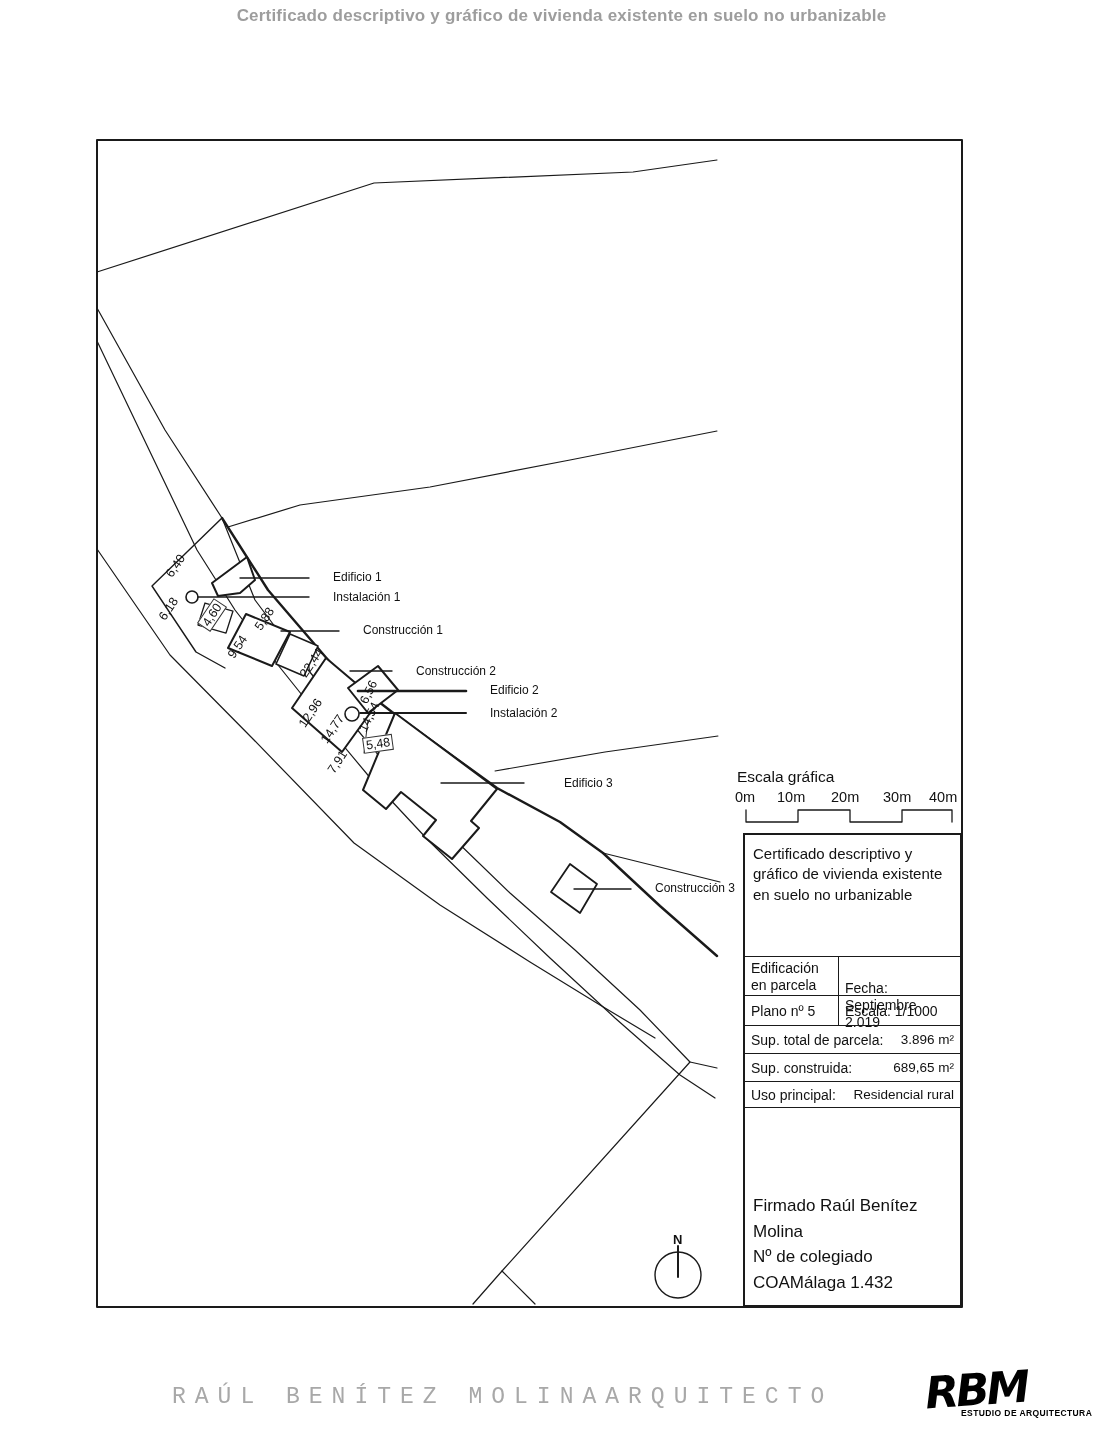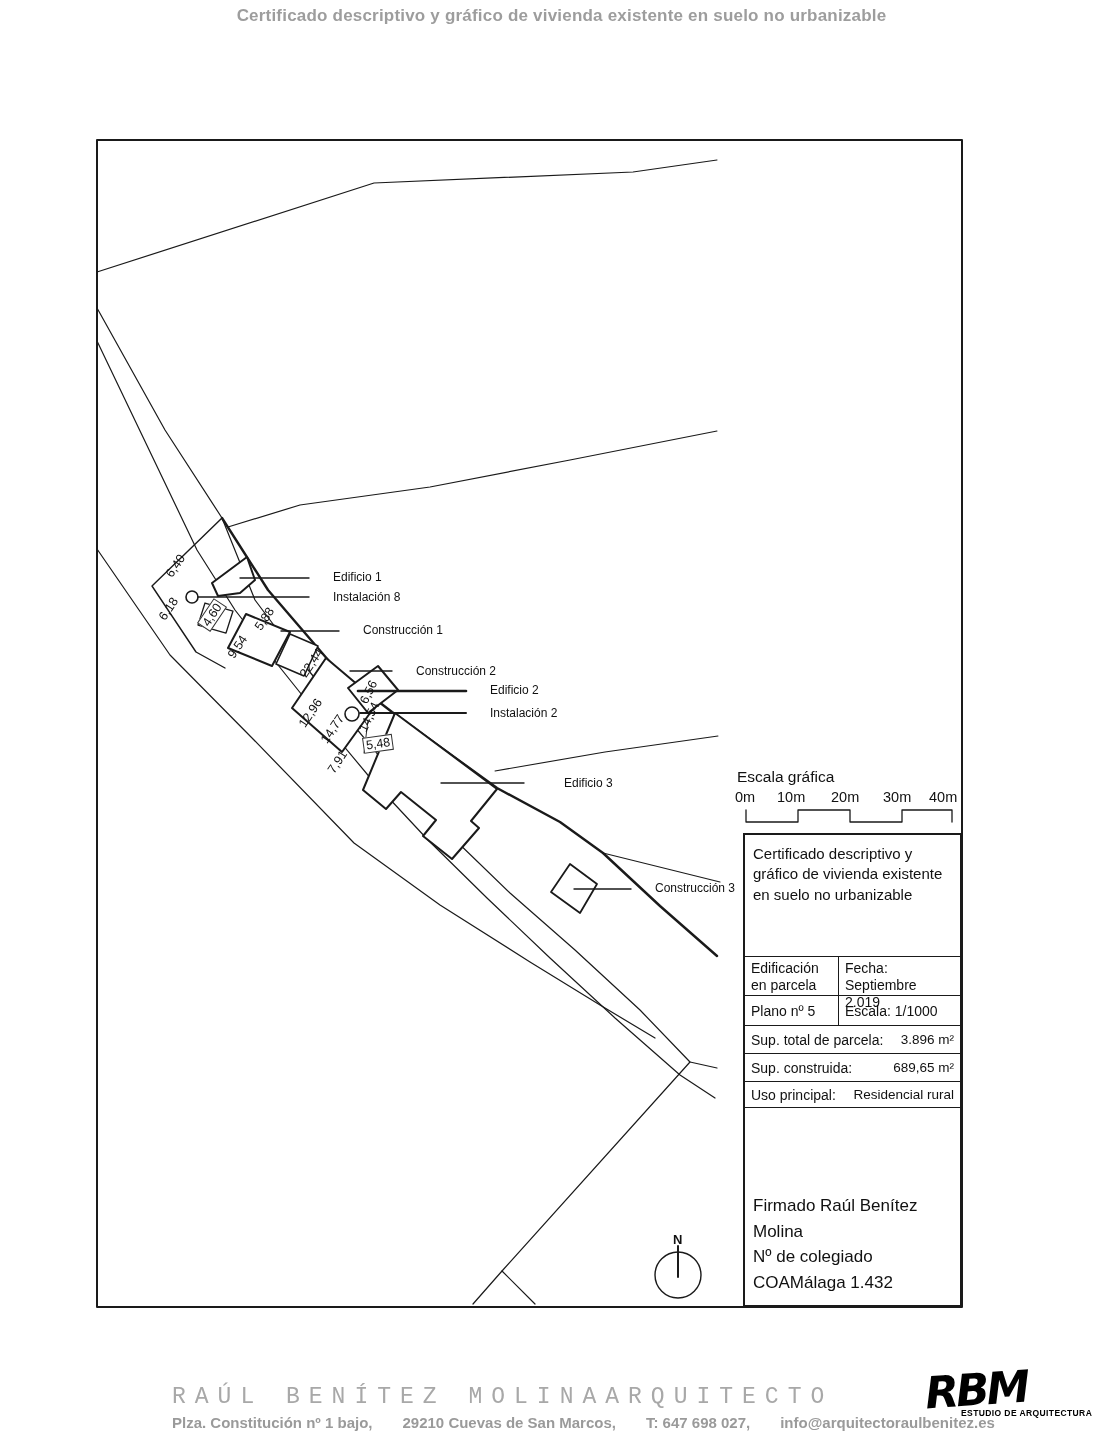--- a/index.html
+++ b/index.html
@@ -20,21 +20,21 @@
   .sctitle{position:absolute;z-index:2;font-size:15.5px;}
   .sctick{position:absolute;z-index:2;font-size:14.5px;}
   
   .tblock{position:absolute;left:743px;top:833px;width:219px;height:474px;z-index:3;
           background:#fff;border:2px solid #1a1a1a;box-sizing:border-box;
           display:flex;flex-direction:column;font-size:14px;}
   .tb-title{height:122px;border-bottom:1.5px solid #1a1a1a;padding:9px 8px;box-sizing:border-box;
             font-size:15px;line-height:1.35;}
   .tb-r1{display:flex;height:38px;border-bottom:1.5px solid #1a1a1a;}
   .tb-r1 .c1{width:94px;border-right:1.5px solid #1a1a1a;padding:3px 6px;box-sizing:border-box;line-height:1.2;}
-  .tb-r1 .c2{flex:1;padding:3px 6px;box-sizing:border-box;line-height:1.2;}
+  .tb-r1 .c2{flex:1;padding:3px 6px;box-sizing:border-box;line-height:1.2;margin-top:20px;}
   .tb-r2{display:flex;height:29px;border-bottom:1.5px solid #1a1a1a;align-items:center;}
   .tb-r2 .c1{width:94px;border-right:1.5px solid #1a1a1a;padding:0 6px;box-sizing:border-box;align-self:stretch;display:flex;align-items:center;}
   .tb-r2 .c2{flex:1;padding:0 6px;}
   .tb-kv{display:flex;align-items:center;justify-content:space-between;
          border-bottom:1.5px solid #1a1a1a;padding:0 6px;box-sizing:border-box;}
   .tb-kv .v{font-size:13.5px;}
   .tb-sig{margin-top:auto;padding:0 8px 10px 8px;font-size:17px;line-height:1.5;}
   
   .f1{position:absolute;left:172px;top:1384px;width:795px;z-index:2;display:flex;justify-content:flex-start;
       font-family:Liberation Mono, monospace;font-size:23px;color:#a8a8a8;letter-spacing:9px;white-space:nowrap;}
@@ -105,21 +105,21 @@
       </g>
 
       <path stroke-width="1.3" d="M746,810 L746,822 L798,822 L798,810 L850,810 L850,822 L902,822 L902,810 L952,810 L952,822 M746,822 L798,822 M798,810 L850,810 M850,822 L902,822 M902,810 L952,810"></path>
 
       <circle cx="678" cy="1275" r="23" stroke-width="1.4"></circle>
       <line x1="678" y1="1246" x2="678" y2="1277" stroke-width="2"></line>
     </g>
   </svg>
 
   <div class="plabel" style="left:313px;top:570px">Edificio 1</div>
-  <div class="plabel" style="left:313px;top:590px">Instalación 8</div>
+  <div class="plabel" style="left:313px;top:590px">Instalación 1</div>
   <div class="plabel" style="left:343px;top:623px">Construcción 1</div>
   <div class="plabel" style="left:396px;top:664px">Construcción 2</div>
   <div class="plabel" style="left:470px;top:683px">Edificio 2</div>
   <div class="plabel" style="left:470px;top:706px">Instalación 2</div>
   <div class="plabel" style="left:544px;top:776px">Edificio 3</div>
   <div class="plabel" style="left:635px;top:881px">Construcción 3</div>
 
   <div class="dim" style="left:163px;top:572px;transform:rotate(-56deg)">6,40</div>
   <div class="dim" style="left:156px;top:615px;transform:rotate(-56deg)">6,18</div>
   <div class="dim dimbox" style="left:197px;top:623px;transform:rotate(-56deg)">4,60</div>
@@ -170,24 +170,18 @@
     <div class="tb-sig">
       <div>Firmado Raúl Benítez Molina</div>
       <div>Nº de colegiado COAMálaga 1.432</div>
     </div>
   </div>
 
   <div class="f1">
     <span>RAÚL BENÍTEZ MOLINA</span>
     <span>ARQUITECTO</span>
   </div>
-  <div class="f2">
-    <span>Plza. Constitución nº 1 bajo,</span>
-    <span>29210 Cuevas de San Marcos,</span>
-    <span>T: 647 698 027,</span>
-    <span>info@arquitectoraulbenitez.es</span>
-  </div>
   <div class="logo">
     <span class="rbm">RBM</span>
     <div class="sub">ESTUDIO DE ARQUITECTURA</div>
   </div>
 
 </div>
 
 </body></html>

